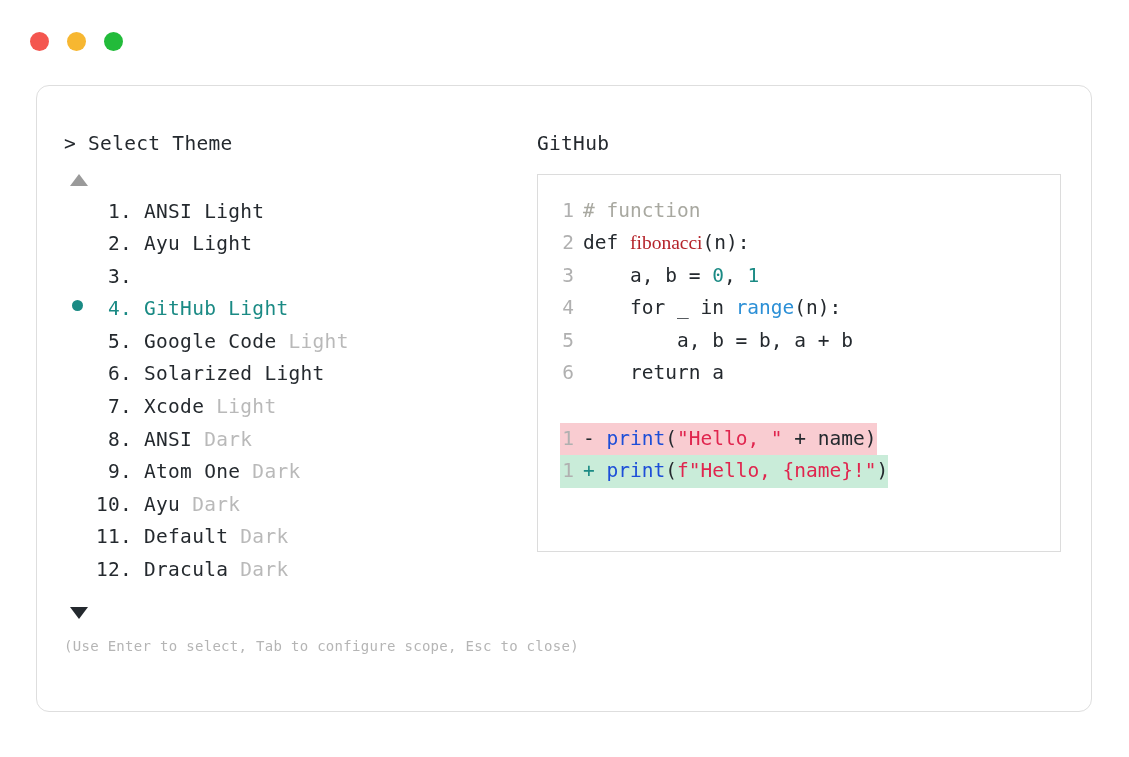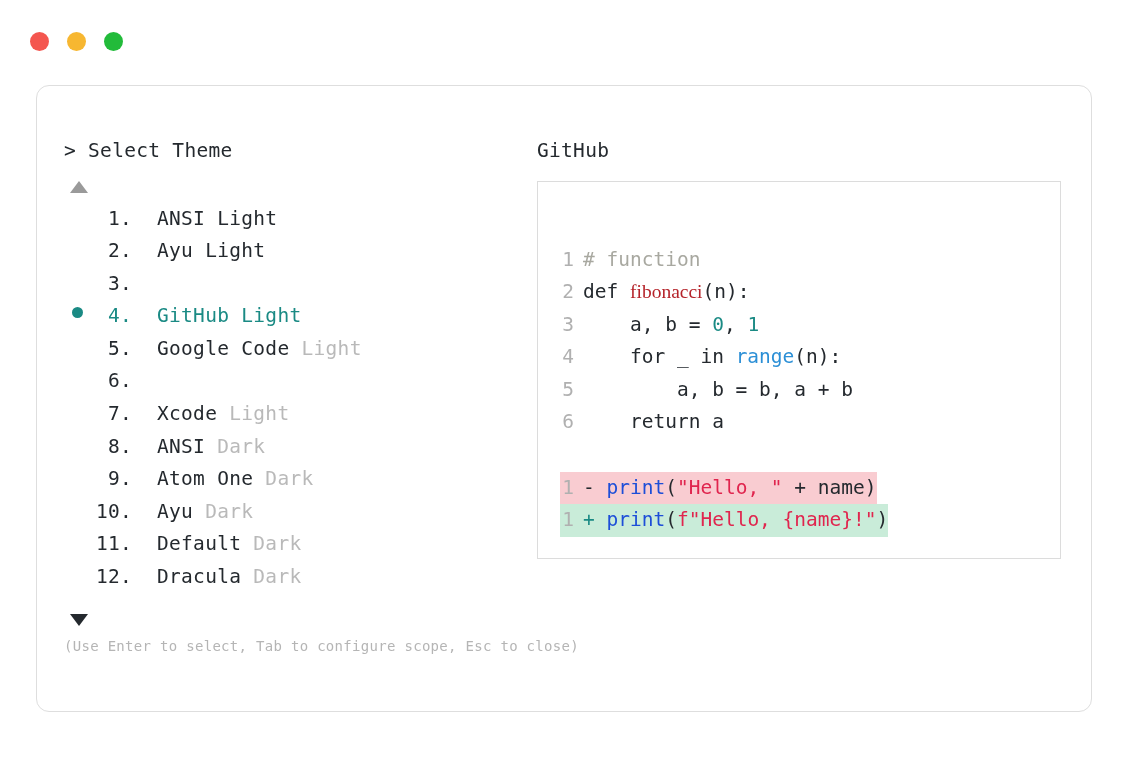--- a/index.html
+++ b/index.html
@@ -54,21 +54,20 @@
 
   .col-left  { position: absolute; left: 27px;  top: 48px; width: 470px; }
   .col-right { position: absolute; left: 500px; top: 48px; width: 540px; }
 
   .section-head {
     font-size: 19.5px;
     color: #24292e;
     letter-spacing: .3px;
     white-space: pre;
     line-height: 1;
-    margin-top: 7px;
   }
 
   
   .arrow {
     width: 0;
     height: 0;
     margin-left: 6px;
   }
   .arrow-up {
     margin-top: 20px;
@@ -110,37 +109,37 @@
     background: #1a8a84;
     position: relative;
     top: -4px;
   }
   .idx {
     width: 42px;
     flex: 0 0 42px;
     text-align: right;
     color: #24292e;
   }
-  .nm   { color: #24292e; margin-left: 25px; }
+  .nm   { color: #24292e; margin-left: 12px; }
   .sfx  { color: #b9b9b9; }
   .theme-row.selected .idx,
   .theme-row.selected .nm,
   .theme-row.selected .sfx { color: #1a8a84; }
 
   
   .preview-box {
     margin-top: 20px;
     width: 524px;
     height: 378px;
     box-sizing: border-box;
     border: 1.5px solid #dcdcdc;
     background: #ffffff;
   }
   .code {
-    padding: 62px 0 0 22px;
+    padding: 20px 0 0 22px;
     font-size: 19.5px;
     line-height: 32.6px;
     white-space: pre;
   }
   .cline { display: block; width: max-content; }
   .ln {
     display: inline-block;
     width: 14px;
     text-align: right;
     color: #b0b0b0;
@@ -191,21 +190,21 @@
       <div class="section-head">&gt; Select Theme</div>
 
       <div class="arrow arrow-up"></div>
 
       <div class="theme-list" id="theme-list">
           <div class="theme-row"><span class="bullet-cell"></span><span class="idx">1.</span><span class="nm">ANSI Light</span><span class="sfx"></span></div>
           <div class="theme-row"><span class="bullet-cell"></span><span class="idx">2.</span><span class="nm">Ayu Light</span><span class="sfx"></span></div>
           <div class="theme-row"><span class="bullet-cell"></span><span class="idx">3.</span><span class="sfx"></span></div>
           <div class="theme-row selected"><span class="bullet-cell"><span class="bullet"></span></span><span class="idx">4.</span><span class="nm">GitHub Light</span><span class="sfx"></span></div>
           <div class="theme-row"><span class="bullet-cell"></span><span class="idx">5.</span><span class="nm">Google Code</span><span class="sfx"> Light</span></div>
-          <div class="theme-row"><span class="bullet-cell"></span><span class="idx">6.</span><span class="sfx"></span></div>
+          <div class="theme-row"><span class="bullet-cell"></span><span class="idx">6.</span><span class="nm">Solarized Light</span><span class="sfx"></span></div>
           <div class="theme-row"><span class="bullet-cell"></span><span class="idx">7.</span><span class="nm">Xcode</span><span class="sfx"> Light</span></div>
           <div class="theme-row"><span class="bullet-cell"></span><span class="idx">8.</span><span class="nm">ANSI</span><span class="sfx"> Dark</span></div>
           <div class="theme-row"><span class="bullet-cell"></span><span class="idx">9.</span><span class="nm">Atom One</span><span class="sfx"> Dark</span></div>
           <div class="theme-row"><span class="bullet-cell"></span><span class="idx">10.</span><span class="nm">Ayu</span><span class="sfx"> Dark</span></div>
           <div class="theme-row"><span class="bullet-cell"></span><span class="idx">11.</span><span class="nm">Default</span><span class="sfx"> Dark</span></div>
           <div class="theme-row"><span class="bullet-cell"></span><span class="idx">12.</span><span class="nm">Dracula</span><span class="sfx"> Dark</span></div>
         </div>
 
       <div class="arrow arrow-down"></div>
     </div>

